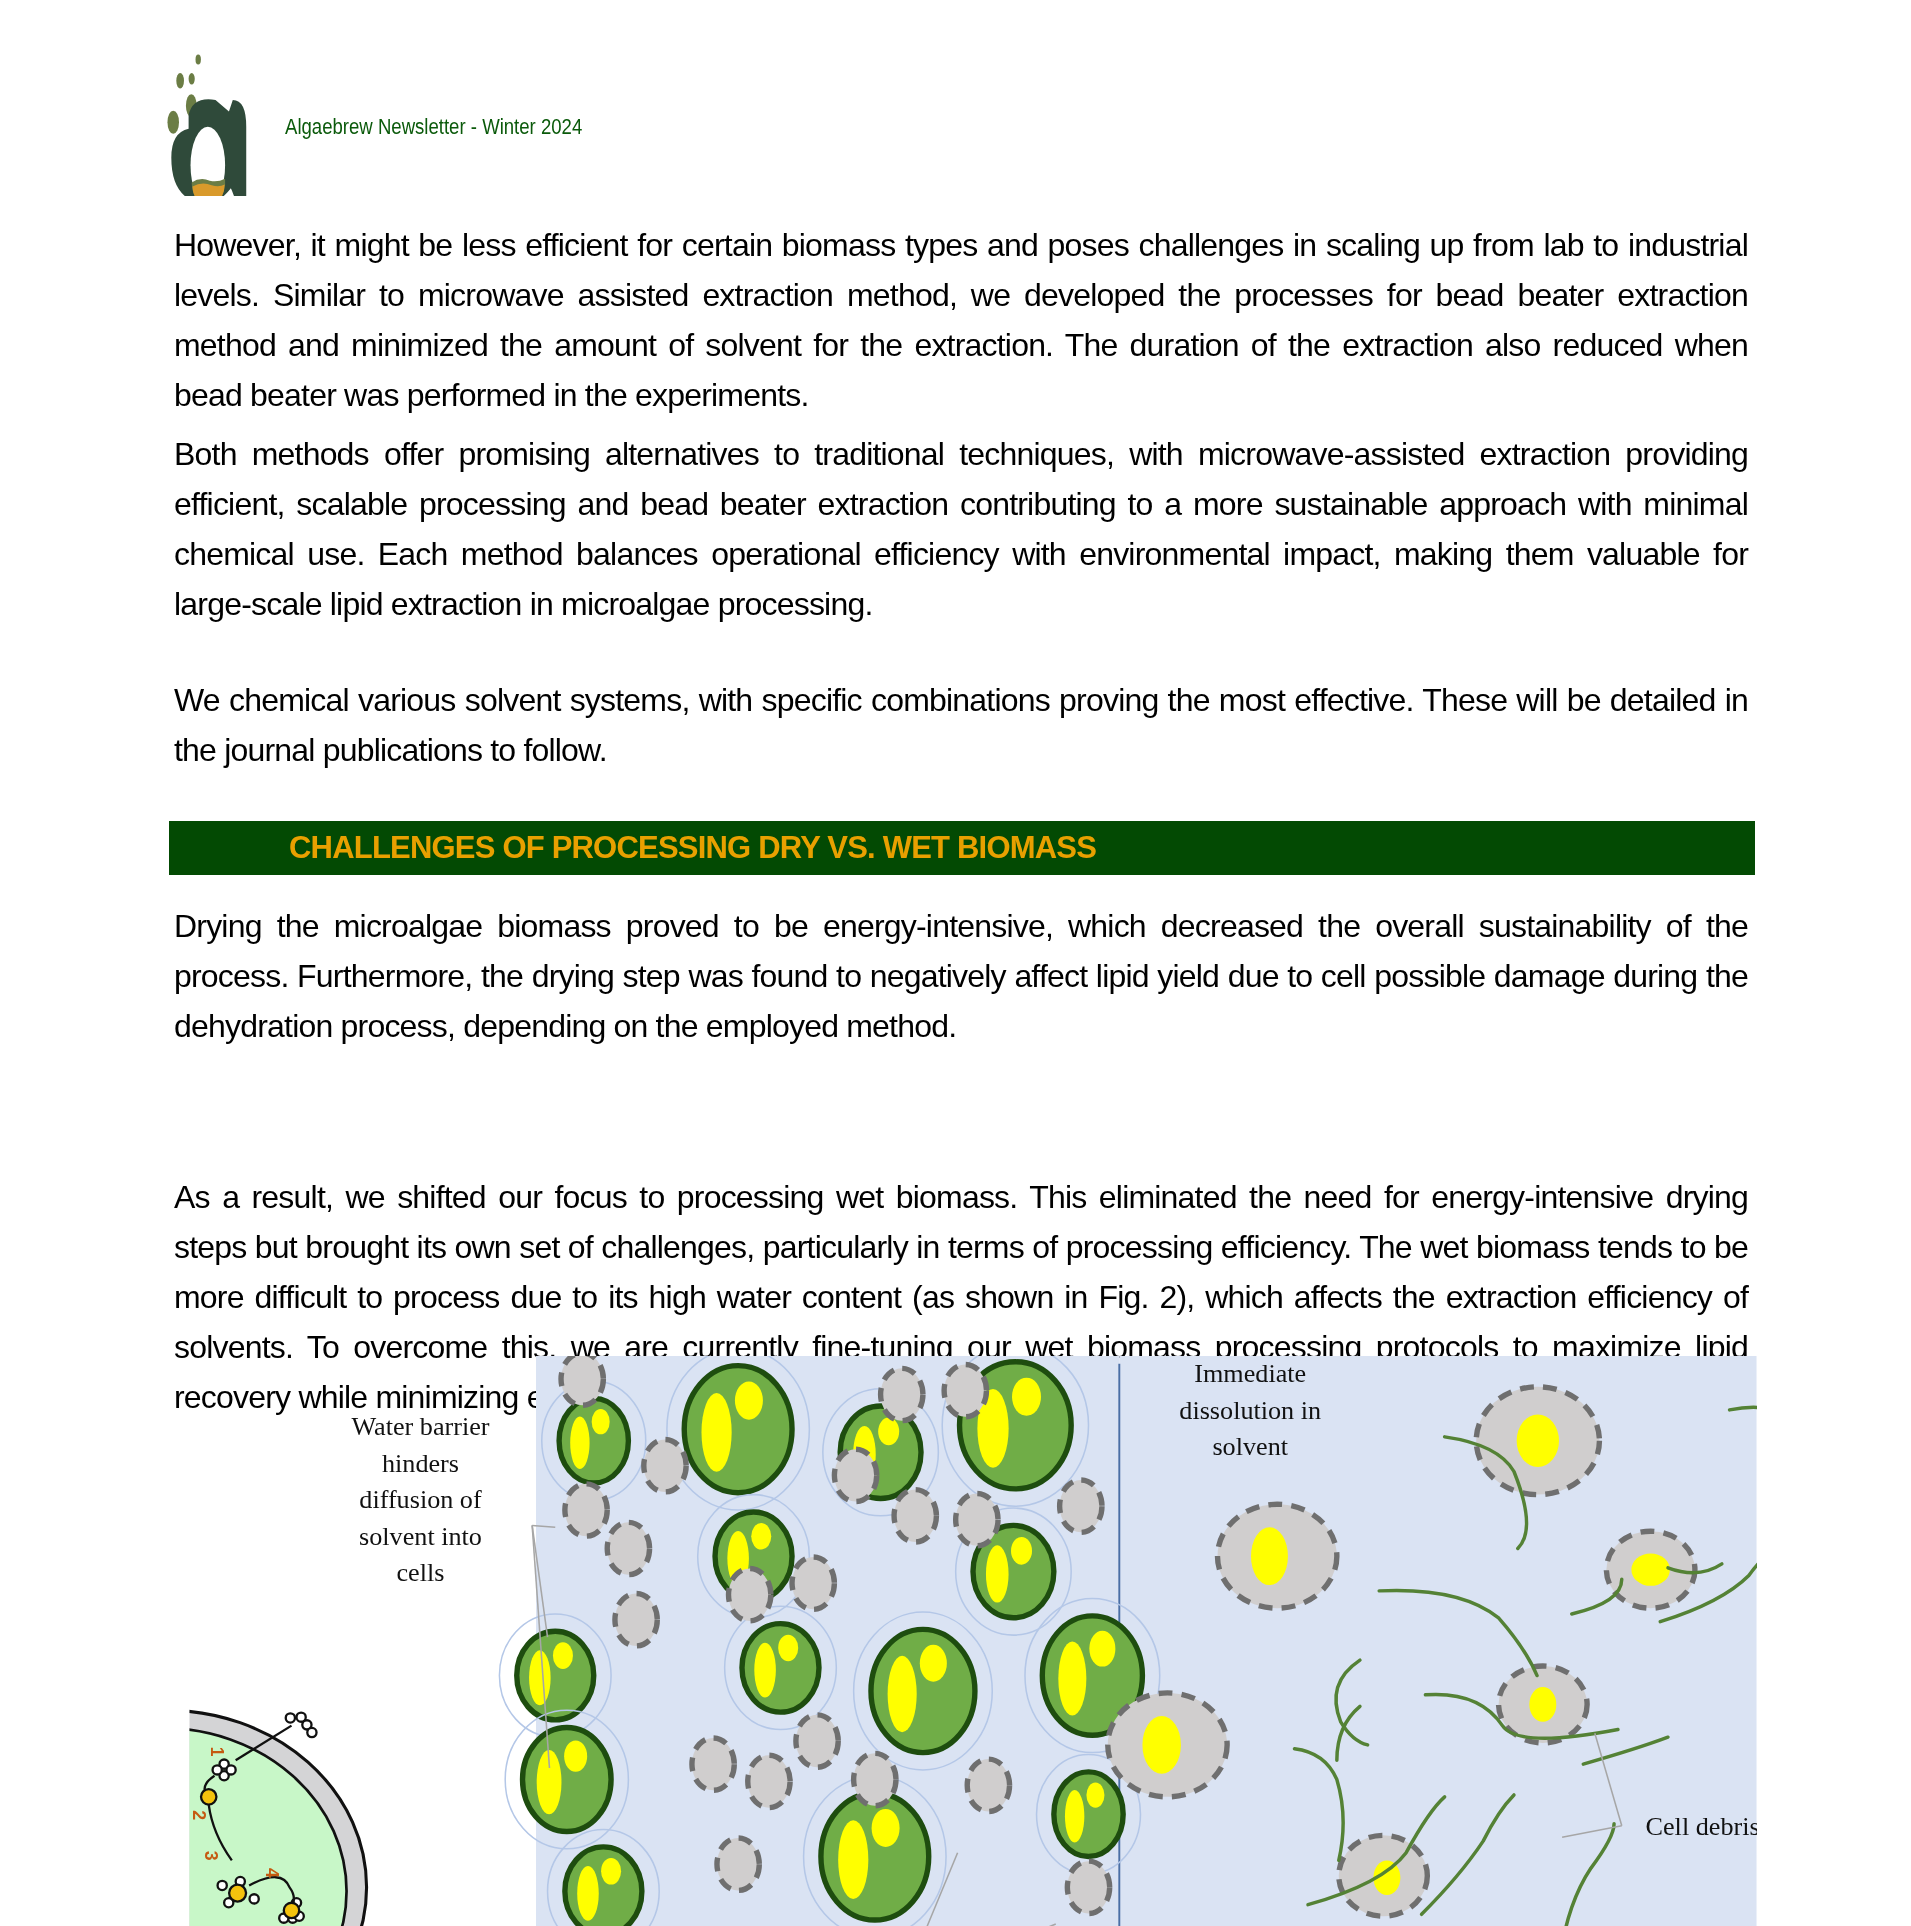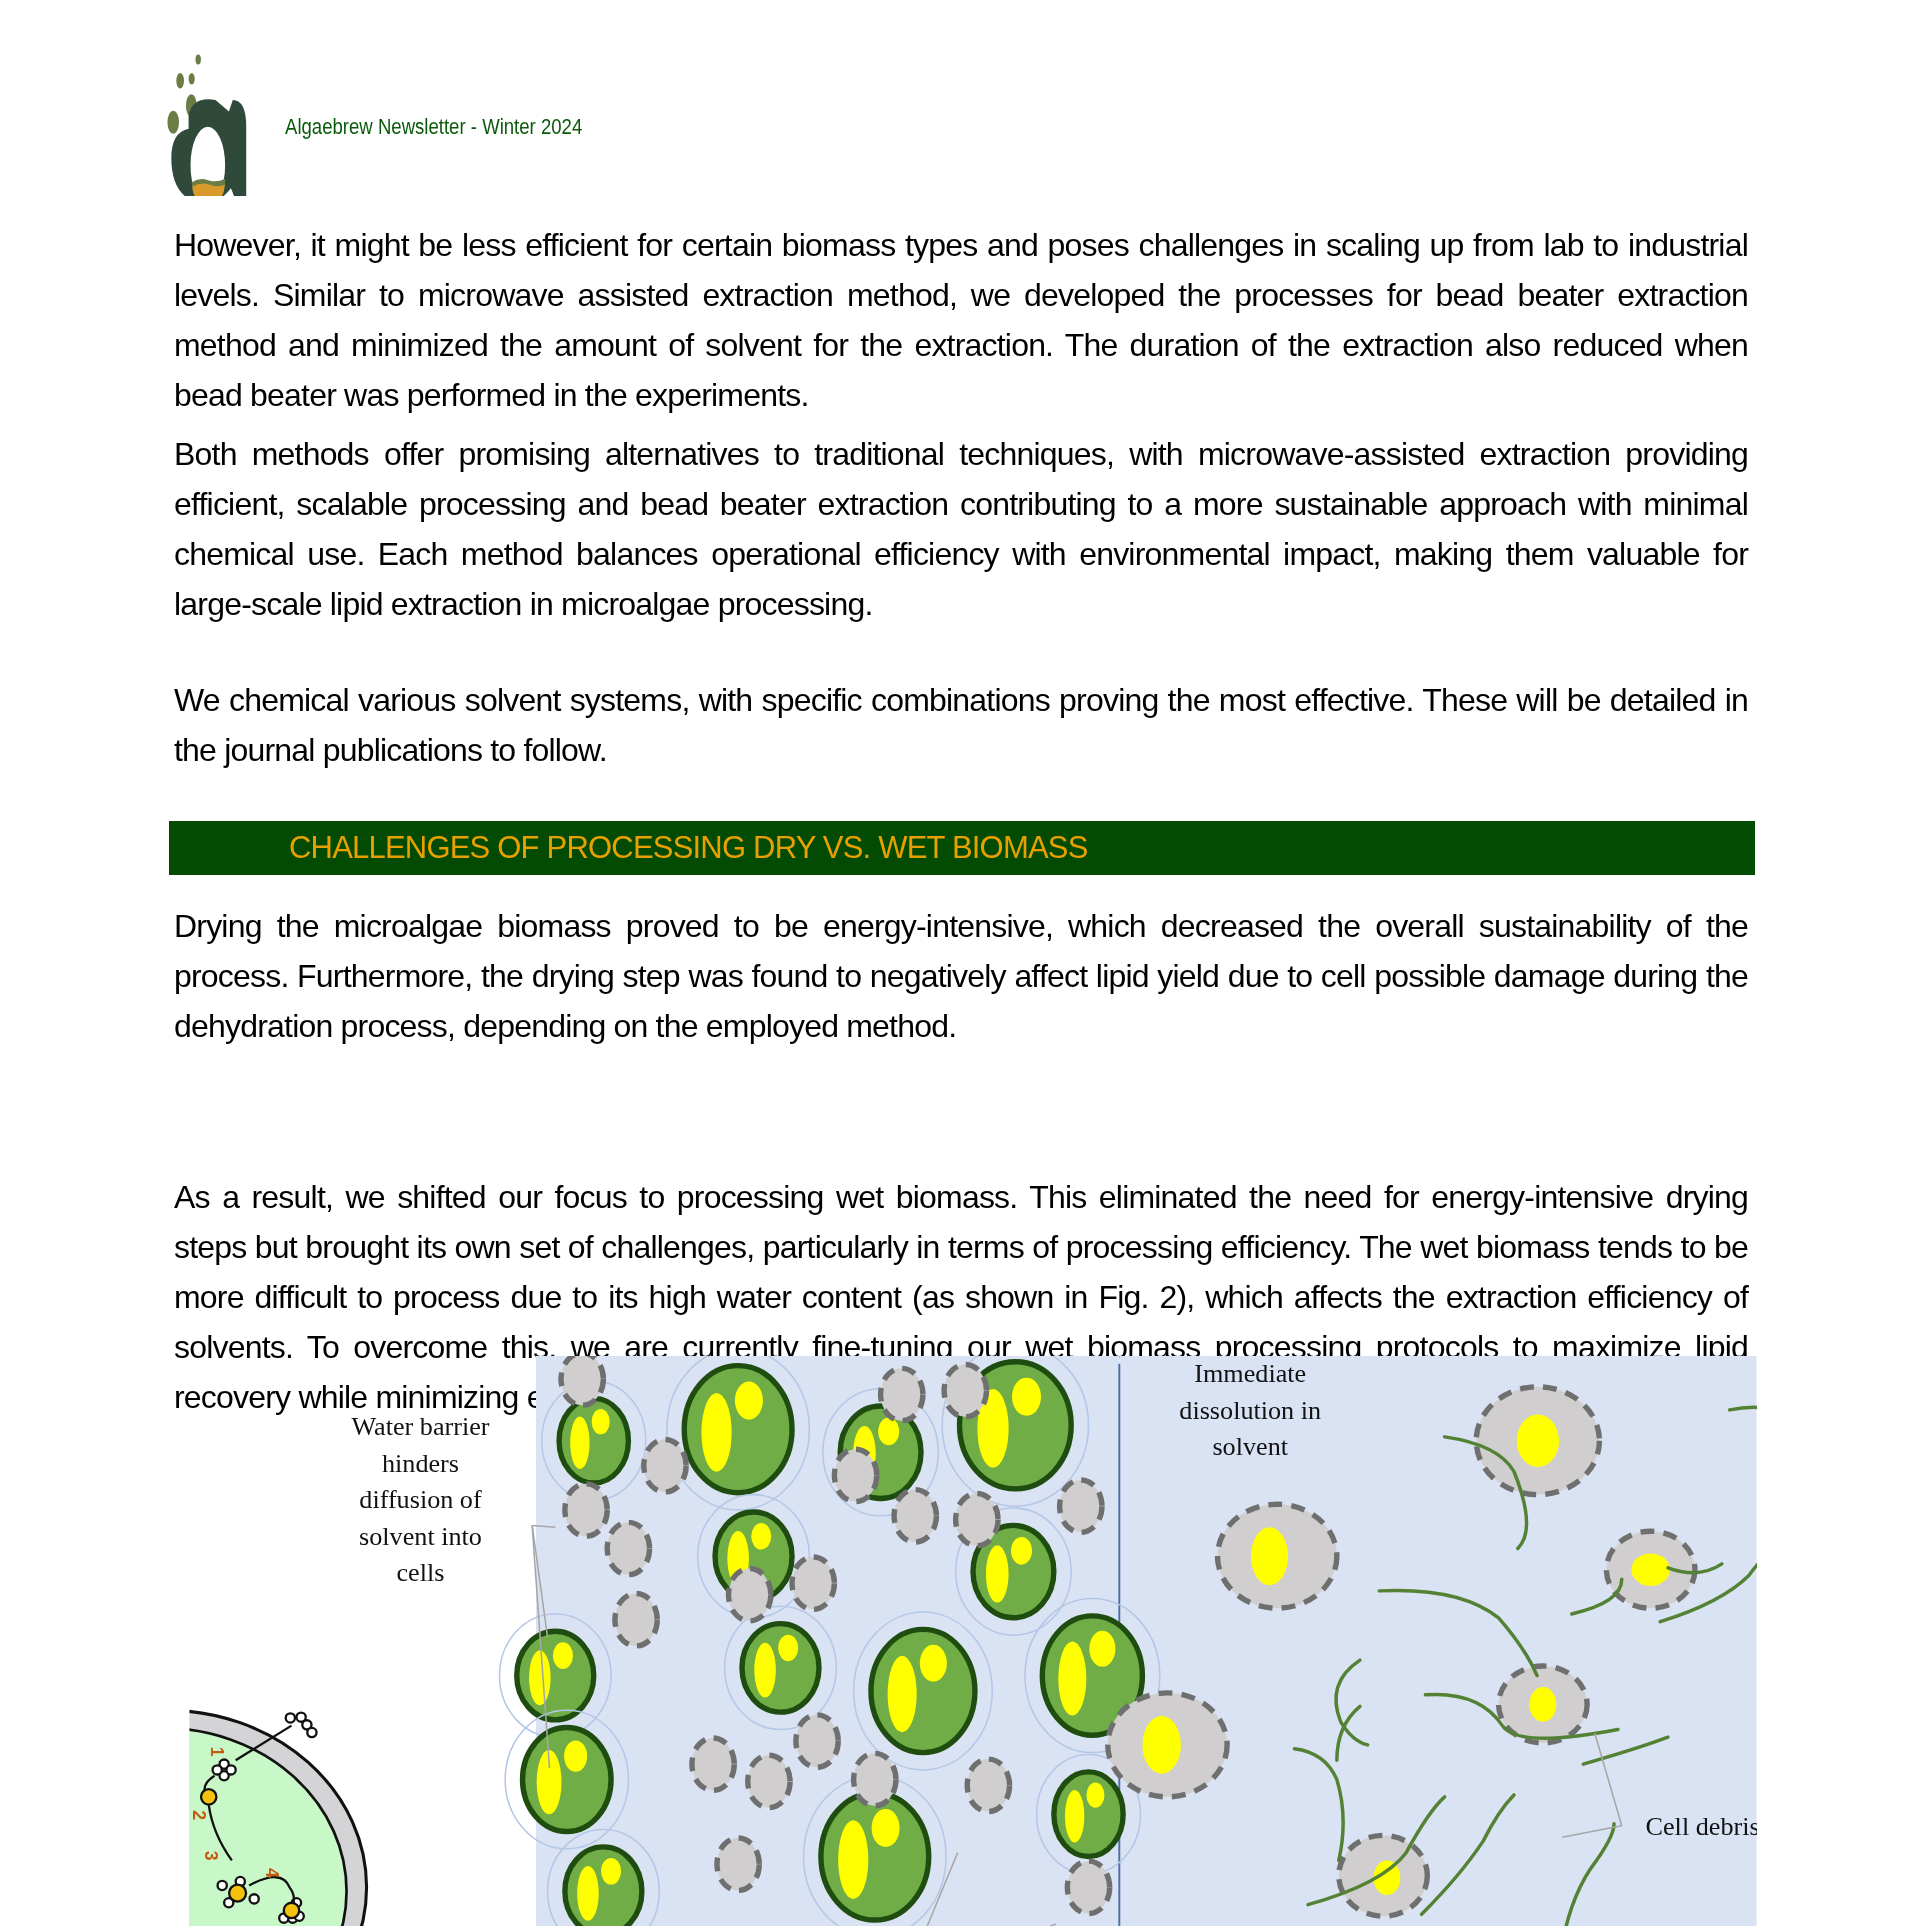--- a/index.html
+++ b/index.html
@@ -2,21 +2,21 @@
 <html style="font-size:6.2px"><head>
 <meta charset="utf-8">
 <style>
   html, body { margin:0; padding:0; background:#ffffff; }
   body { width:1911px; height:2703px; position:relative; overflow:hidden; font-family:"Liberation Sans", sans-serif; color:#000; }
   .logo { position:absolute; left:154px; top:50px; width:123px; height:146px; }
   .header-title { position:absolute; left:285px; top:114px; font-size:21.6px; color:#0b5a0b; font-family:"Liberation Sans", sans-serif; transform:scaleX(0.86); transform-origin:left top; white-space:nowrap; }
   .body-text { position:absolute; left:174px; width:1574px; font-size:32px; line-height:50px; text-align:justify; font-family:"Liberation Sans", sans-serif; letter-spacing:-0.8px; }
   .body-text p { margin:0; }
   .section-bar { position:absolute; left:169px; top:821px; width:1586px; height:54px; background:#034a03; }
-  .section-bar span { position:absolute; left:120px; top:8.5px; font-size:31px; font-weight:normal; color:#e8a000; letter-spacing:-0.8px; white-space:nowrap; }
+  .section-bar span { position:absolute; left:120px; top:8.5px; font-size:31px; font-weight:bold; color:#e8a000; letter-spacing:-0.8px; white-space:nowrap; }
   .figure { position:absolute; left:189px; top:1356px; width:1568px; height:720px; }
   .serif { font-family:"Liberation Serif", serif; }
 </style>
 </head>
 <body>
 
 <svg class="logo" viewBox="0 0 320 380">
   <ellipse cx="115" cy="25" rx="7" ry="13" fill="#6b7d45"></ellipse>
   <ellipse cx="68" cy="80" rx="10" ry="20" fill="#6b7d45"></ellipse>
   <ellipse cx="98" cy="75" rx="8" ry="15" fill="#6b7d45"></ellipse>

